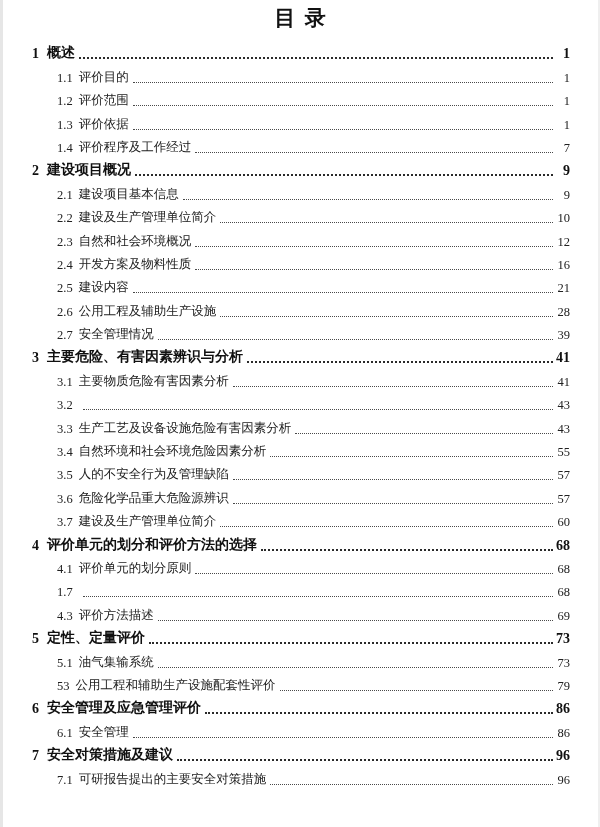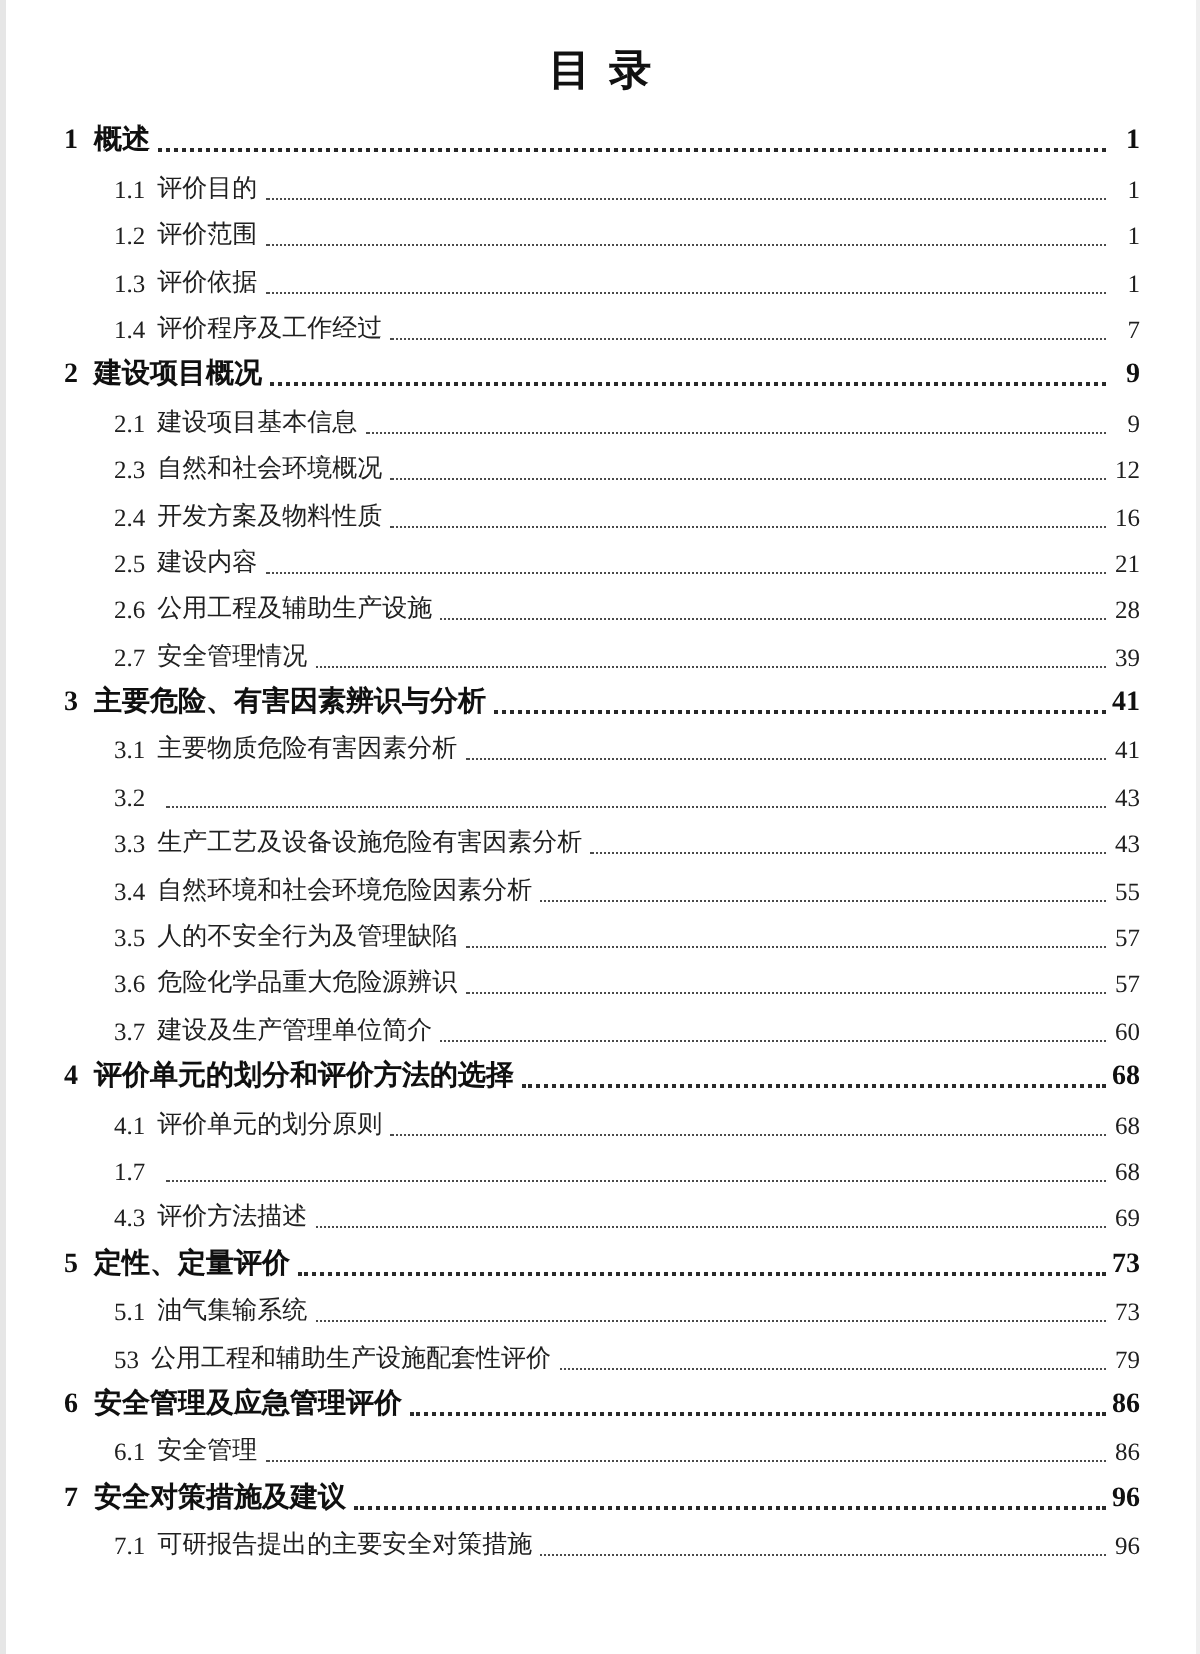--- a/index.html
+++ b/index.html
@@ -10,21 +10,21 @@
     color:#1c1c1c;
     overflow:hidden;
     position:relative;
   }
   .edge{position:absolute;top:0;height:827px;background:#e6e6e6;}
   .edge-left{left:0;width:3px;}
   .edge-right{right:0;width:2px;background:#efefef;}
   .doc{
     position:absolute;top:0;left:0;width:600px;height:654px;
     box-sizing:border-box;
-    padding:20px 30px 0 32px;
+    padding:3px 30px 0 32px;
   }
   .title{
     text-align:center;
     font-size:21px;
     font-weight:bold;
     letter-spacing:2px;
     margin:0 0 6px 0;
     height:30px;
     line-height:30px;
     color:#111;
@@ -117,20 +117,26 @@
     <span class="page-num">9</span>
   </div>
 
   <div class="row l2">
     <span class="num">2.1</span>
     <span class="label">建设项目基本信息</span>
     <span class="leader"></span>
     <span class="page-num">9</span>
   </div>
 
+  <div class="row l2">
+    <span class="num">2.2</span>
+    <span class="label">建设及生产管理单位简介</span>
+    <span class="leader"></span>
+    <span class="page-num">10</span>
+  </div>
 
   <div class="row l2">
     <span class="num">2.3</span>
     <span class="label">自然和社会环境概况</span>
     <span class="leader"></span>
     <span class="page-num">12</span>
   </div>
 
   <div class="row l2">
     <span class="num">2.4</span>

